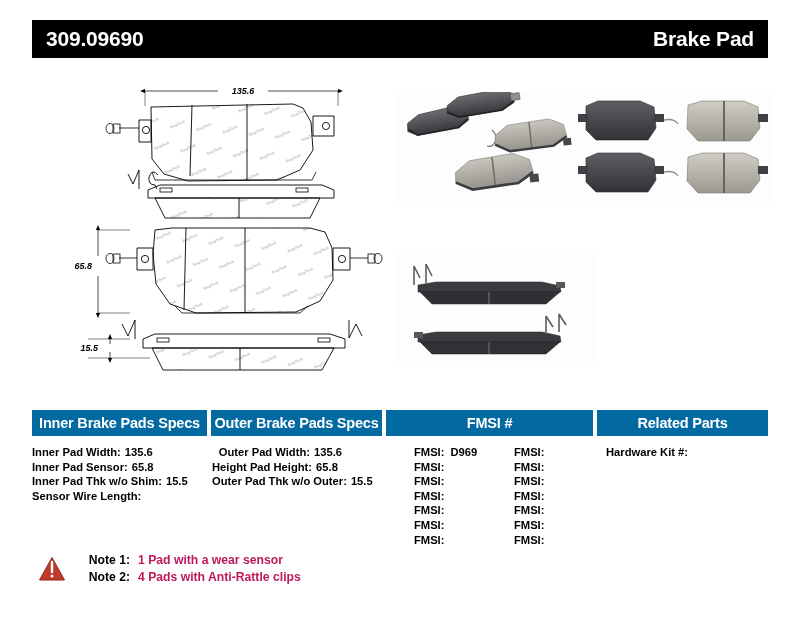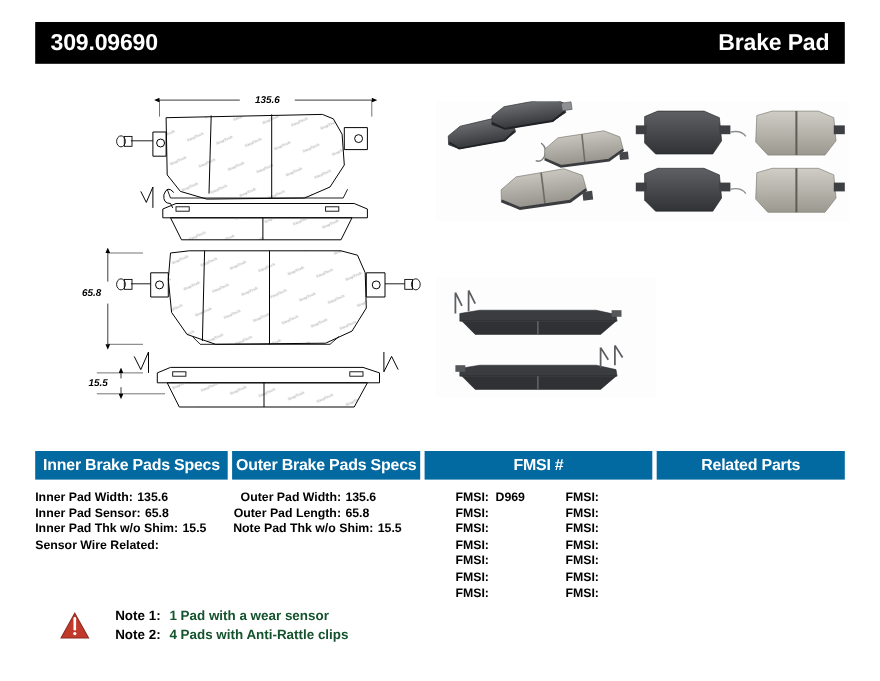--- a/index.html
+++ b/index.html
@@ -98,31 +98,31 @@
   .fmsi-wrap { display: flex; padding-left: 6px; }
   .fmsi-sub { width: 100px; }
   .fmsi-row { display: flex; line-height: 14.6px; white-space: nowrap; padding-left: 20px; }
   .fmsi-row .lbl { padding-right: 6px; }
 
   .rel-line { line-height: 14.6px; white-space: nowrap; padding-left: 8px; }
 
   
   #notes {
     position: absolute;
-    left: 54px; top: 552px;
+    left: 38px; top: 552px;
     display: flex;
     align-items: flex-start;
   }
   #warn-icon { width: 28px; height: 26px; margin-right: 12px; margin-top: 4px; }
   .note-row { display: flex; line-height: 17px; white-space: nowrap; }
   .note-lbl {
     width: 60px; text-align: right; padding-right: 8px;
     font-size: 12.2px; font-weight: bold; color: #000;
   }
-  .note-txt { font-size: 12.2px; font-weight: bold; color: #14532d; }
+  .note-txt { font-size: 12.2px; font-weight: bold; color: #be185d; }
 
   .dim-text {
     font-size: 9px; font-weight: bold; font-style: italic;
     font-family: "Liberation Sans", sans-serif;
   }
   .wm { font-size: 3.6px; font-weight: bold; fill: #b9b9b9; font-family: "Liberation Sans", sans-serif; }
 </style>
 </head>
 <body>
 
@@ -365,36 +365,36 @@
       </div>
       <div class="spec-line">
         <span class="lbl">Inner Pad Sensor:</span>
         <span class="val">65.8</span>
       </div>
       <div class="spec-line">
         <span class="lbl">Inner Pad Thk w/o Shim:</span>
         <span class="val">15.5</span>
       </div>
       <div class="spec-line">
-        <span class="lbl">Sensor Wire Related:</span>
+        <span class="lbl">Sensor Wire Length:</span>
         <span class="val"></span>
       </div>
     </div>
 
     <div class="bcell col-outer">
       <div class="spec-line">
         <span class="lbl">Outer Pad Width:</span>
         <span class="val">135.6</span>
       </div>
       <div class="spec-line">
-        <span class="lbl">Outer Pad Length:</span>
+        <span class="lbl">Height Pad Height:</span>
         <span class="val">65.8</span>
       </div>
       <div class="spec-line">
-        <span class="lbl">Note Pad Thk w/o Shim:</span>
+        <span class="lbl">Outer Pad Thk w/o Outer:</span>
         <span class="val">15.5</span>
       </div>
     </div>
 
     <div class="bcell col-fmsi">
       <div class="fmsi-wrap">
         <div class="fmsi-sub">
           <div class="fmsi-row">
             <span class="lbl">FMSI:</span>
             <span class="val">D969</span>
@@ -450,20 +450,26 @@
             <span class="val"></span>
           </div>
           <div class="fmsi-row">
             <span class="lbl">FMSI:</span>
             <span class="val"></span>
           </div>
         </div>
       </div>
     </div>
 
+    <div class="bcell col-rel">
+      <div class="rel-line">
+        <span>Hardware Kit #:</span>
+        <span></span>
+      </div>
+    </div>
   </div>
 </div>
 
 <div id="notes">
   <svg id="warn-icon" viewBox="0 0 28 26" xmlns="http://www.w3.org/2000/svg">
     <path d="M14,1.5 L26.5,24 L1.5,24 z" fill="#c0392b" stroke="#8e2a20" stroke-width="1"></path>
     <path d="M14,6 L14,16" stroke="#ffffff" stroke-width="2.4" stroke-linecap="round"></path>
     <circle cx="14" cy="20" r="1.5" fill="#ffffff"></circle>
   </svg>
   <div>

